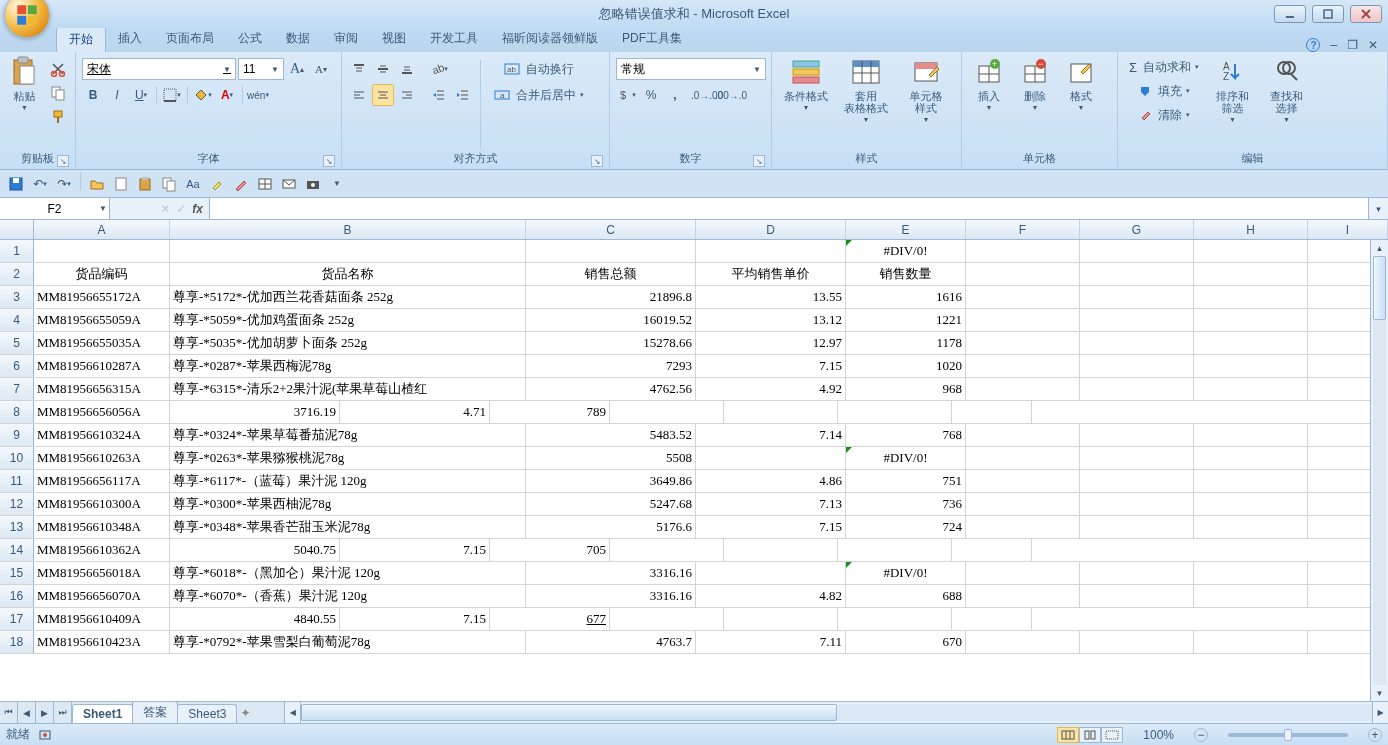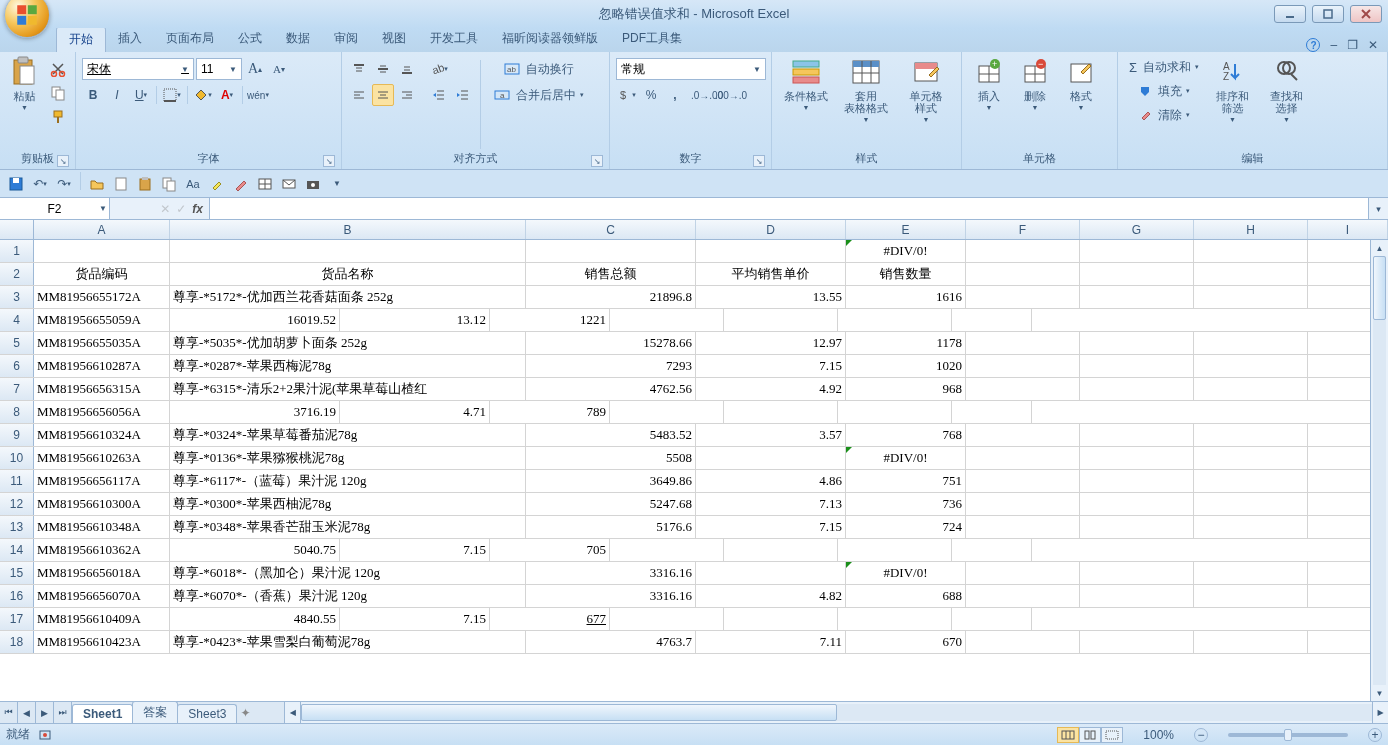--- a/index.html
+++ b/index.html
@@ -196,21 +196,21 @@
               </svg>
             </div>
         </div>
       </div>
       <div class="group-label"><span>剪贴板</span><span class="launcher">↘</span></div>
     </div>
 
     <div class="group" style="width:266px;">
       <div class="group-body vstack" style="gap:4px;padding-top:4px;">
         <div class="hstack">
-          <div class="combo" style="width:112px;text-decoration:underline;">
+          <div class="combo" style="width:154px;text-decoration:underline;">
               <span>宋体</span>
               <span class="arrow">▼</span>
             </div>
           <div class="combo" style="width:46px;">
               <span>11</span>
               <span class="arrow">▼</span>
             </div>
           <div class="small-btn" style="font-family:serif;">
               <span style="font-size:14px;">A</span>
               <span style="font-size:8px;">▴</span>
@@ -650,20 +650,21 @@
           <div class="cell num" style="width: 150px;">13.55</div>
           <div class="cell num" style="width: 120px;">1616</div>
           <div class="cell" style="width: 114px;"></div>
           <div class="cell" style="width: 114px;"></div>
           <div class="cell" style="width: 114px;"></div>
           <div class="cell" style="width: 80px;"></div>
         </div>
         <div class="row">
           <div class="rowhdr">4</div>
           <div class="cell" style="width: 136px;">MM81956655059A</div>
+          <div class="cell" style="width: 356px;">尊享-*5059*-优加鸡蛋面条 252g</div>
           <div class="cell num" style="width: 170px;">16019.52</div>
           <div class="cell num" style="width: 150px;">13.12</div>
           <div class="cell num" style="width: 120px;">1221</div>
           <div class="cell" style="width: 114px;"></div>
           <div class="cell" style="width: 114px;"></div>
           <div class="cell" style="width: 114px;"></div>
           <div class="cell" style="width: 80px;"></div>
         </div>
         <div class="row">
           <div class="rowhdr">5</div>
@@ -710,31 +711,31 @@
           <div class="cell" style="width: 114px;"></div>
           <div class="cell" style="width: 114px;"></div>
           <div class="cell" style="width: 114px;"></div>
           <div class="cell" style="width: 80px;"></div>
         </div>
         <div class="row">
           <div class="rowhdr">9</div>
           <div class="cell" style="width: 136px;">MM81956610324A</div>
           <div class="cell" style="width: 356px;">尊享-*0324*-苹果草莓番茄泥78g</div>
           <div class="cell num" style="width: 170px;">5483.52</div>
-          <div class="cell num" style="width: 150px;">3.57</div>
+          <div class="cell num" style="width: 150px;">7.14</div>
           <div class="cell num" style="width: 120px;">768</div>
           <div class="cell" style="width: 114px;"></div>
           <div class="cell" style="width: 114px;"></div>
           <div class="cell" style="width: 114px;"></div>
           <div class="cell" style="width: 80px;"></div>
         </div>
         <div class="row">
           <div class="rowhdr">10</div>
           <div class="cell" style="width: 136px;">MM81956610263A</div>
-          <div class="cell" style="width: 356px;">尊享-*0136*-苹果猕猴桃泥78g</div>
+          <div class="cell" style="width: 356px;">尊享-*0263*-苹果猕猴桃泥78g</div>
           <div class="cell num" style="width: 170px;">5508</div>
           <div class="cell num" style="width: 150px;"></div>
           <div class="cell err" style="width: 120px;"><span class="tri"></span>#DIV/0!</div>
           <div class="cell" style="width: 114px;"></div>
           <div class="cell" style="width: 114px;"></div>
           <div class="cell" style="width: 114px;"></div>
           <div class="cell" style="width: 80px;"></div>
         </div>
         <div class="row">
           <div class="rowhdr">11</div>
@@ -814,21 +815,21 @@
           <div class="cell num" style="width: 150px;">7.15</div>
           <div class="cell num" style="width: 120px; text-decoration: underline;">677</div>
           <div class="cell" style="width: 114px;"></div>
           <div class="cell" style="width: 114px;"></div>
           <div class="cell" style="width: 114px;"></div>
           <div class="cell" style="width: 80px;"></div>
         </div>
         <div class="row">
           <div class="rowhdr">18</div>
           <div class="cell" style="width: 136px;">MM81956610423A</div>
-          <div class="cell" style="width: 356px;">尊享-*0423*-苹果雪梨白葡萄泥78g</div>
+          <div class="cell" style="width: 356px;">尊享-*0792*-苹果雪梨白葡萄泥78g</div>
           <div class="cell num" style="width: 170px;">4763.7</div>
           <div class="cell num" style="width: 150px;">7.11</div>
           <div class="cell num" style="width: 120px;">670</div>
           <div class="cell" style="width: 114px;"></div>
           <div class="cell" style="width: 114px;"></div>
           <div class="cell" style="width: 114px;"></div>
           <div class="cell" style="width: 80px;"></div>
         </div>
       </div>
     <div class="vscroll">

